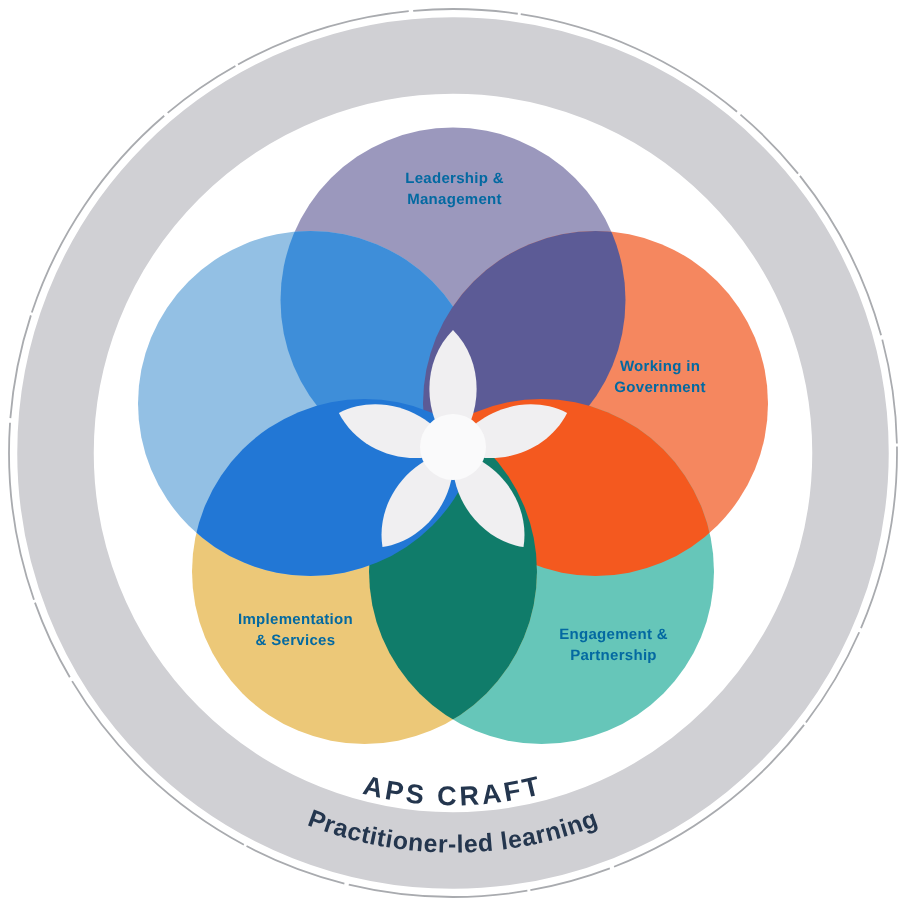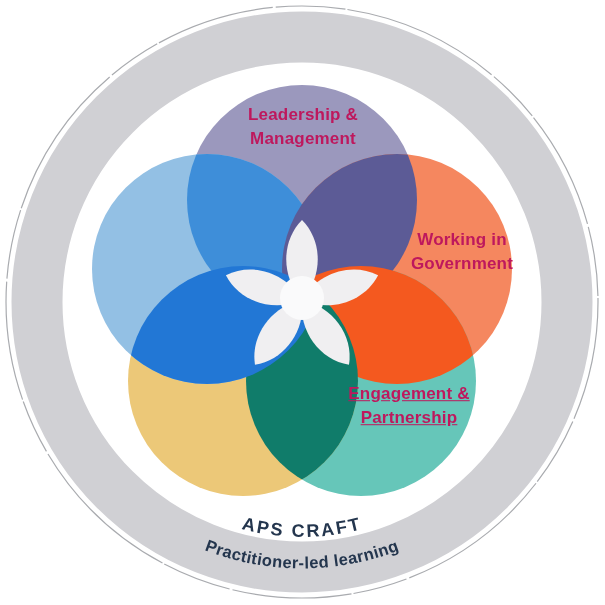--- a/index.html
+++ b/index.html
@@ -19,24 +19,24 @@
   .stage svg {
     position: absolute;
     left: 0;
     top: 0;
   }
   .circle-label {
     position: absolute;
     transform: translate(-50%, -50%);
     white-space: pre-line;
     text-align: center;
-    font-size: 17px;
+    font-size: 10px;
     line-height: 1.4;
     font-weight: bold;
-    color: #be185d;
+    color: #0369a1;
     letter-spacing: 0.2px;
   }
   .integrity-label {
     position: absolute;
     transform: translate(-50%, -50%);
     font-size: 15px;
     font-weight: bold;
     letter-spacing: 1.6px;
     color: #43474f;
     white-space: nowrap;
@@ -117,18 +117,20 @@
     <text class="footer-arc-title" fill="#24364e">
       <textPath href="#arc-title" startOffset="50%" text-anchor="middle">APS CRAFT</textPath>
     </text>
     <text class="footer-arc-subtitle" fill="#24364e">
       <textPath href="#arc-subtitle" startOffset="50%" text-anchor="middle">Practitioner-led learning</textPath>
     </text>
   </svg>
 
   <div class="circle-label" style="left:303px; top:127px;">Leadership &amp;
 Management</div>
-  <div class="circle-label" style="left:462px; top:252px;">Working in
+  <div class="circle-label" style="left:440px; top:252px;">Working in
 Government</div>
-  <div class="circle-label" style="left:409px; top:406px;text-decoration:underline;">Engagement &amp;
+  <div class="circle-label" style="left:409px; top:431px;">Engagement &amp;
 Partnership</div>
+  <div class="circle-label" style="left:197px; top:421px;">Implementation
+&amp; Services</div>
 
 </div>
 
 </body></html>

